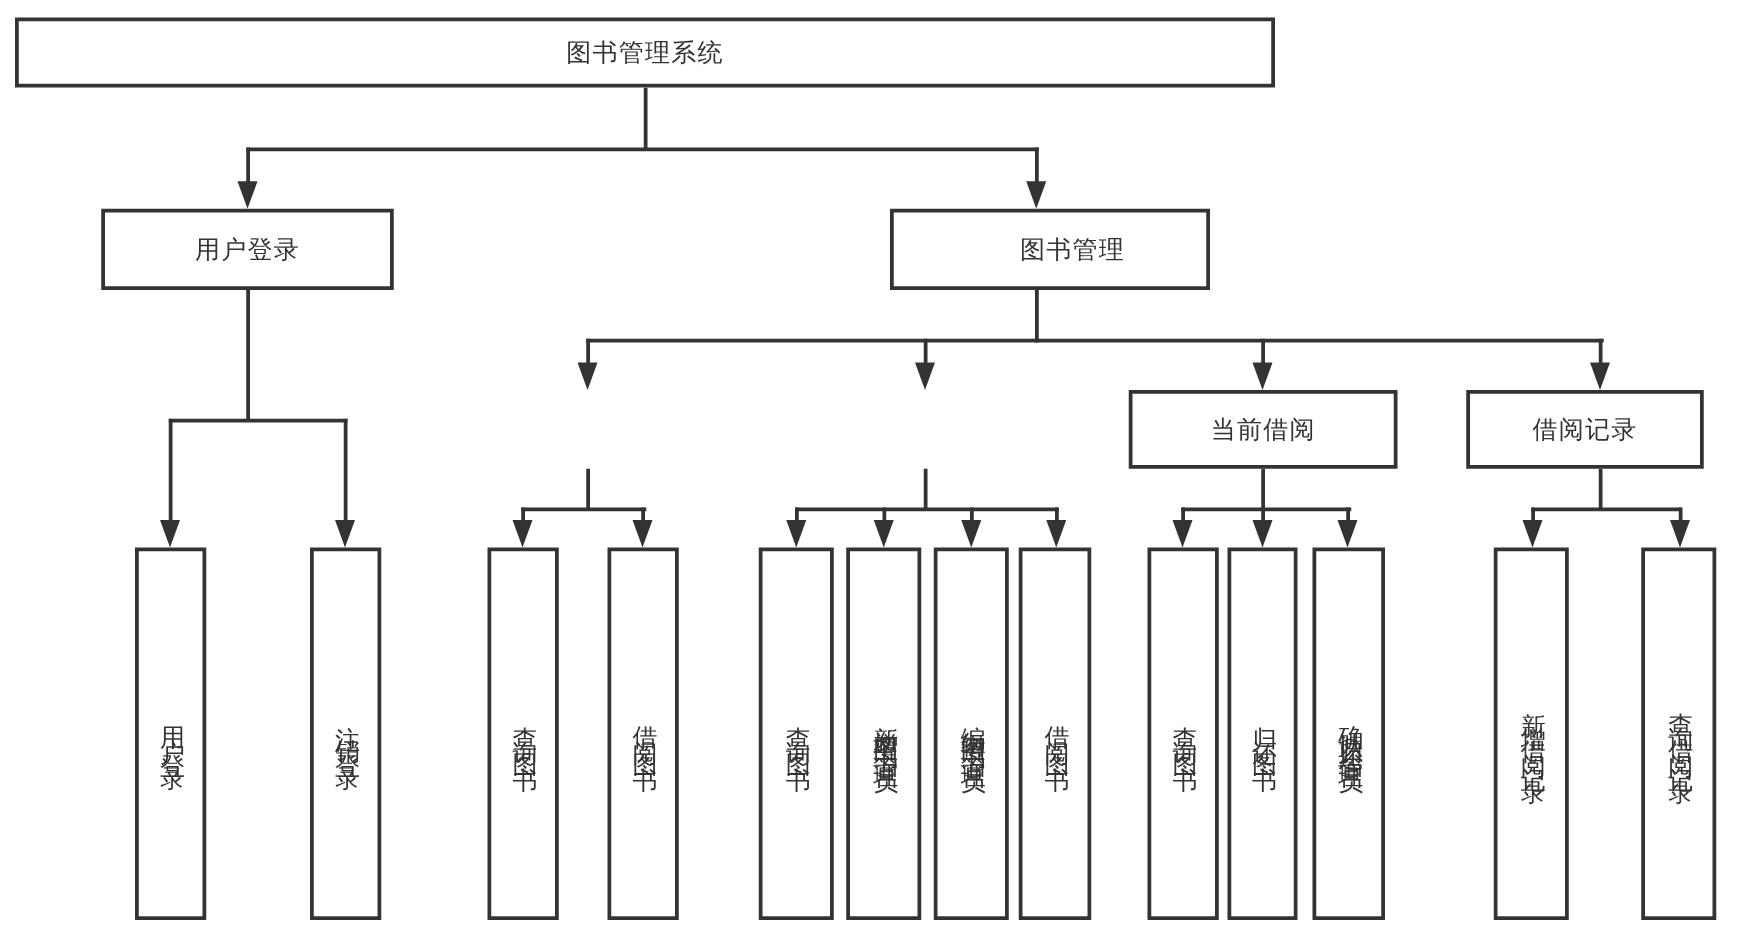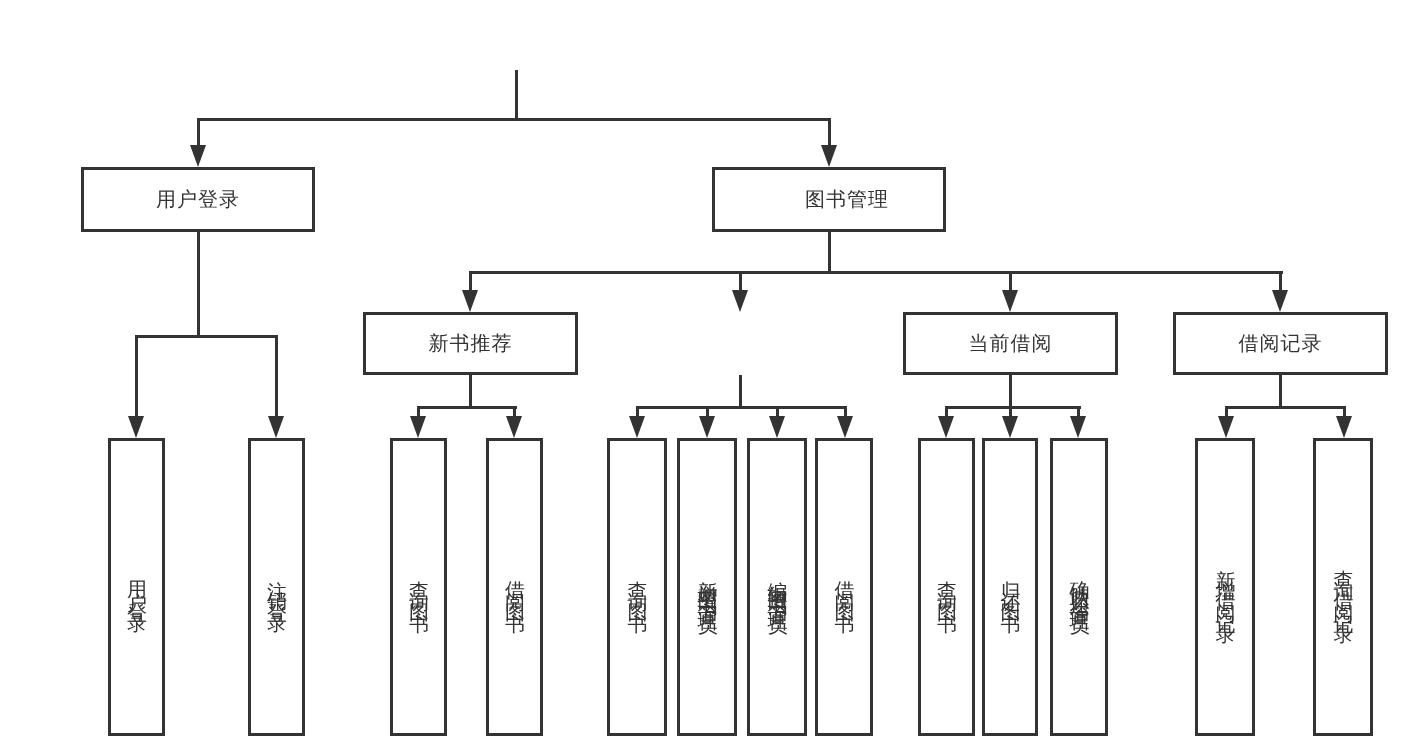--- a/index.html
+++ b/index.html
@@ -76,35 +76,35 @@
   <div class="vl" style="left:1077px;top:406px;height:11px;"></div>
   <div class="arrow" style="left:1070px;top:416px;"></div>
 
   <div class="vl" style="left:1279px;top:375px;height:33px;"></div>
   <div class="hl" style="left:1225px;top:406px;width:120px;"></div>
   <div class="vl" style="left:1225px;top:406px;height:11px;"></div>
   <div class="arrow" style="left:1218px;top:416px;"></div>
   <div class="vl" style="left:1343px;top:406px;height:11px;"></div>
   <div class="arrow" style="left:1336px;top:416px;"></div>
 
+  <div class="box" style="left:12px;top:14px;width:1008px;height:56px;">
+    <span class="h-label">图书管理系统</span>
+  </div>
 
   <div class="box" style="left:81px;top:167px;width:234px;height:65px;">
     <span class="h-label">用户登录</span>
   </div>
-  <div class="box" style="left:712px;top:167px;width:234px;height:65px;padding-left:36px;">
+  <div class="box" style="left:712px;top:167px;width:256px;height:65px;padding-left:36px;">
     <span class="h-label">图书管理</span>
   </div>
 
-  <div class="box" style="left:363px;top:312px;width:215px;height:63px;">
-    <span class="h-label">新书推荐</span>
-  </div>
   <div class="box" style="left:903px;top:312px;width:215px;height:63px;">
     <span class="h-label">当前借阅</span>
   </div>
-  <div class="box" style="left:1173px;top:312px;width:215px;height:63px;">
+  <div class="box" style="left:1173px;top:312px;width:190px;height:63px;">
     <span class="h-label">借阅记录</span>
   </div>
 
   <div class="box" style="left:108px;top:438px;width:57px;height:298px;">
     <span class="v-label">用户登录</span>
   </div>
   <div class="box" style="left:248px;top:438px;width:57px;height:298px;">
     <span class="v-label">注销登录</span>
   </div>
 

